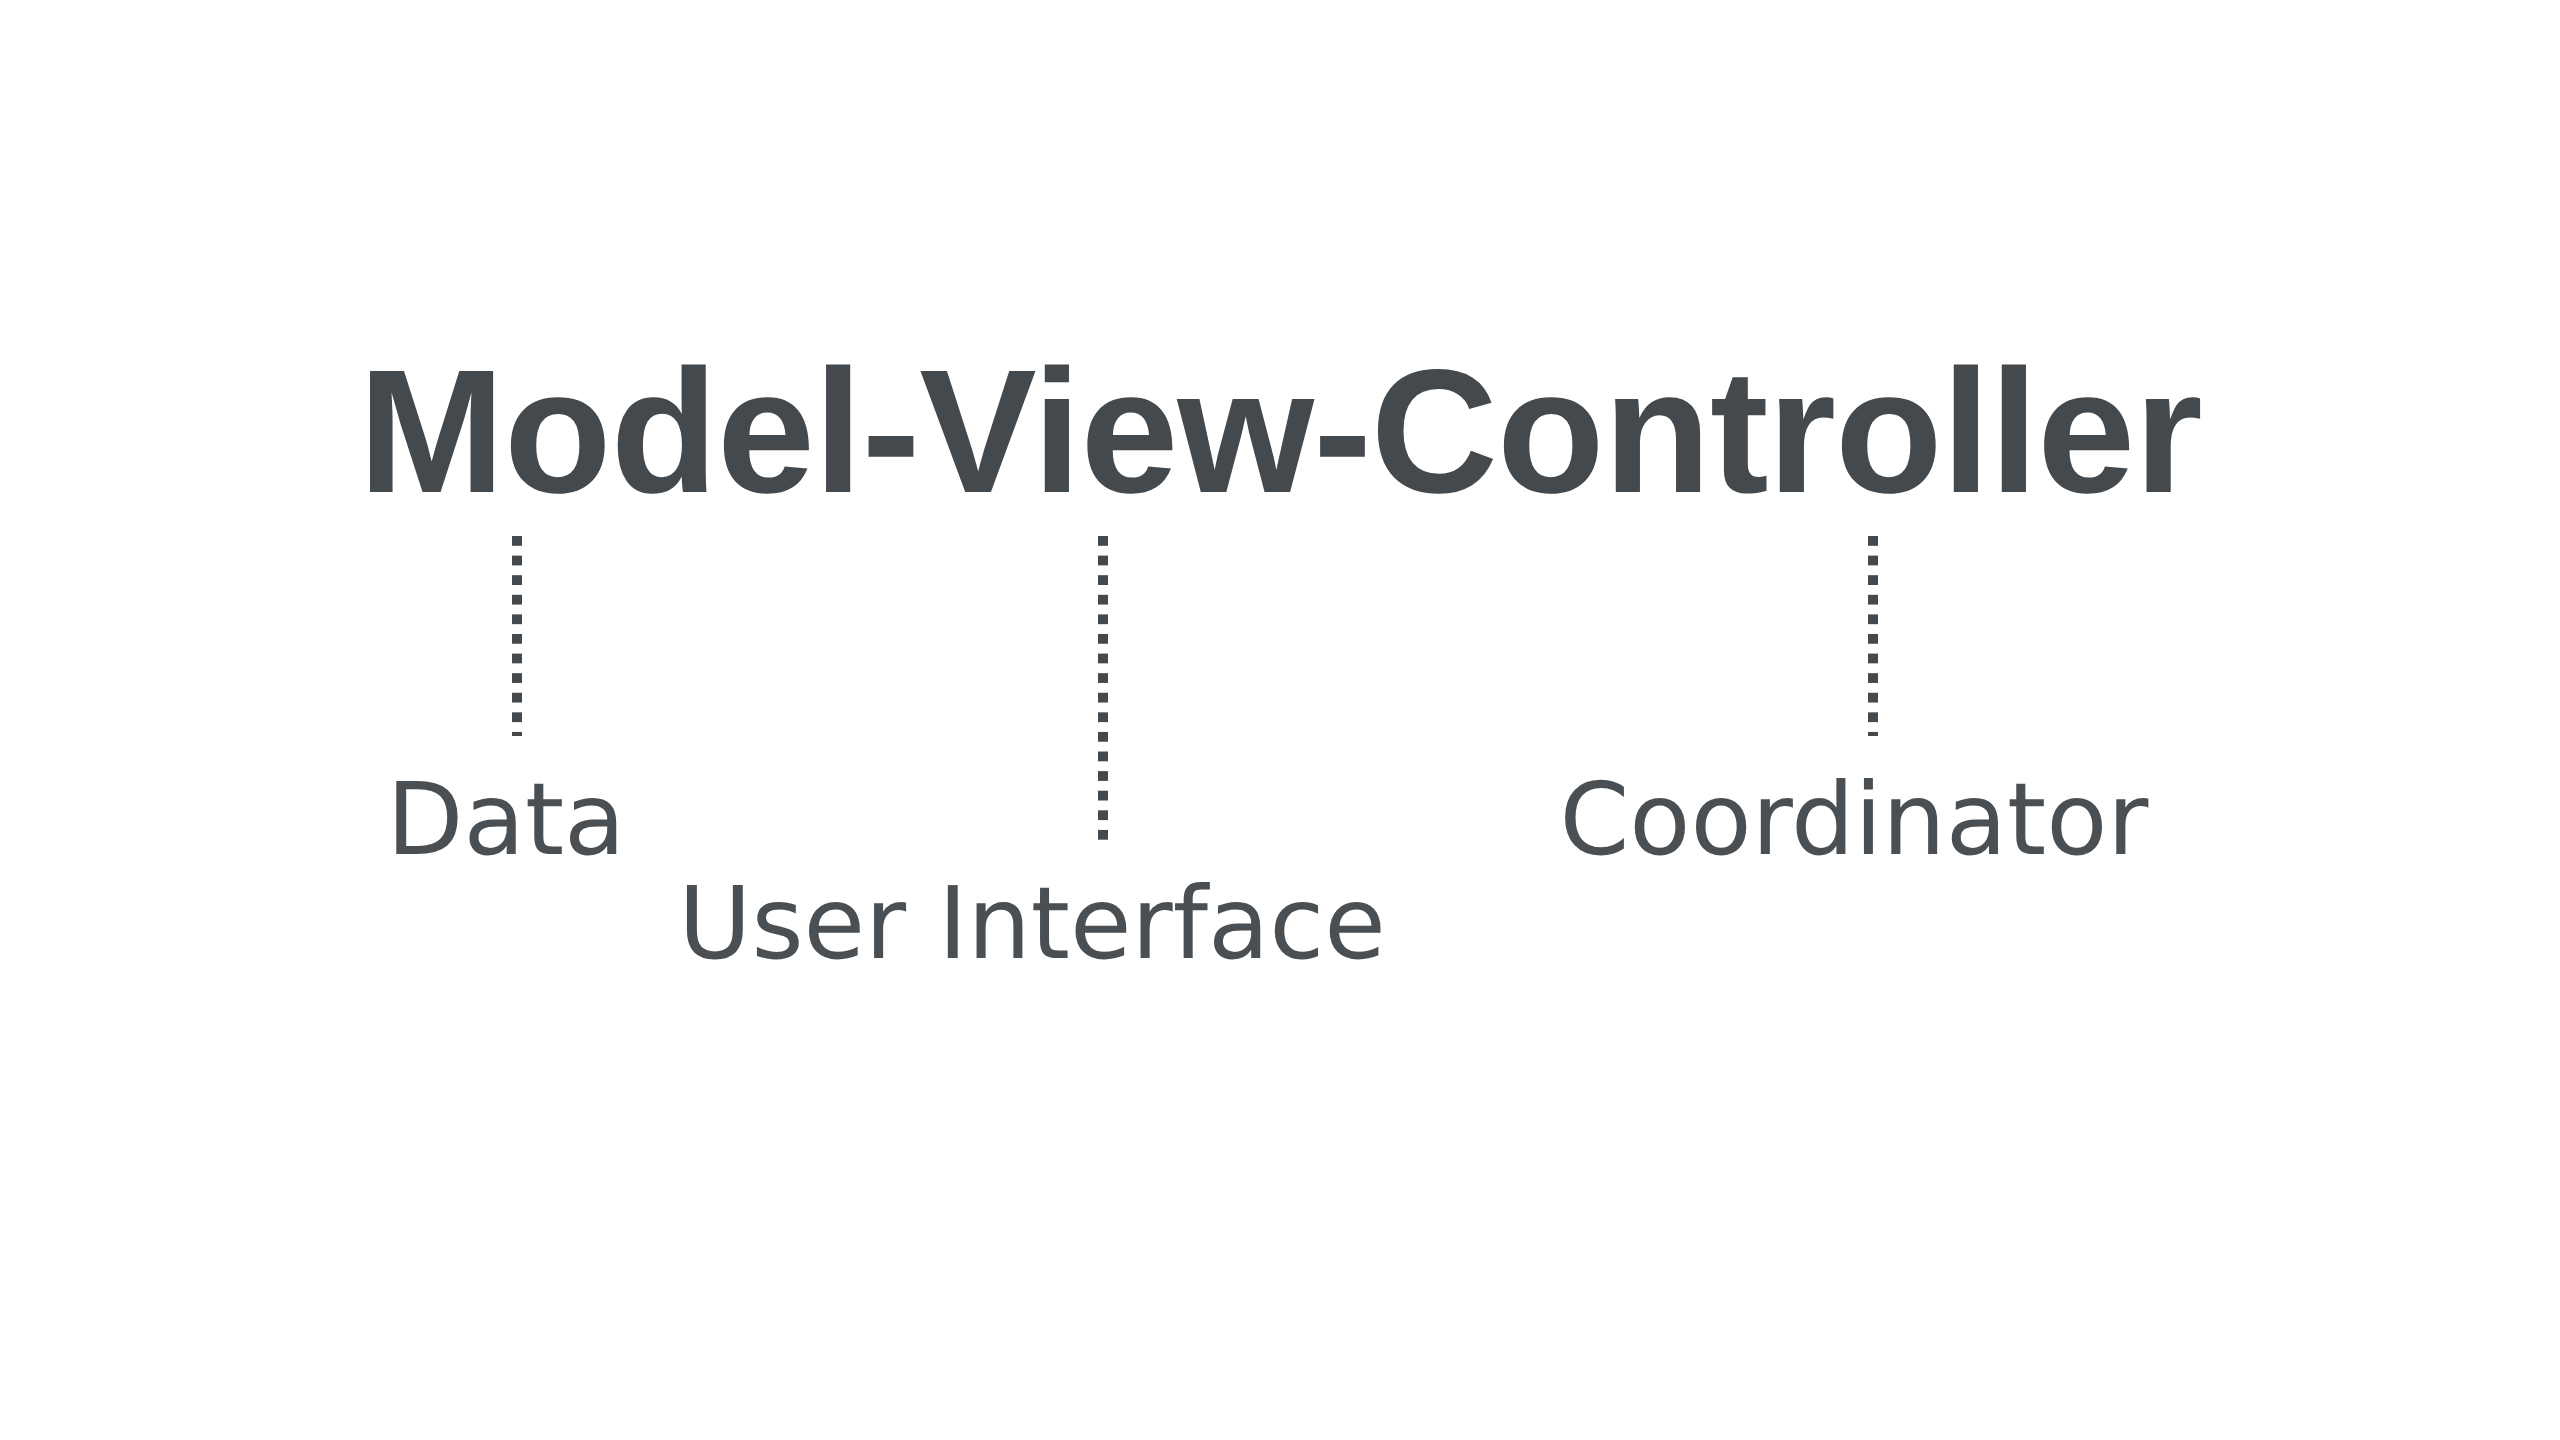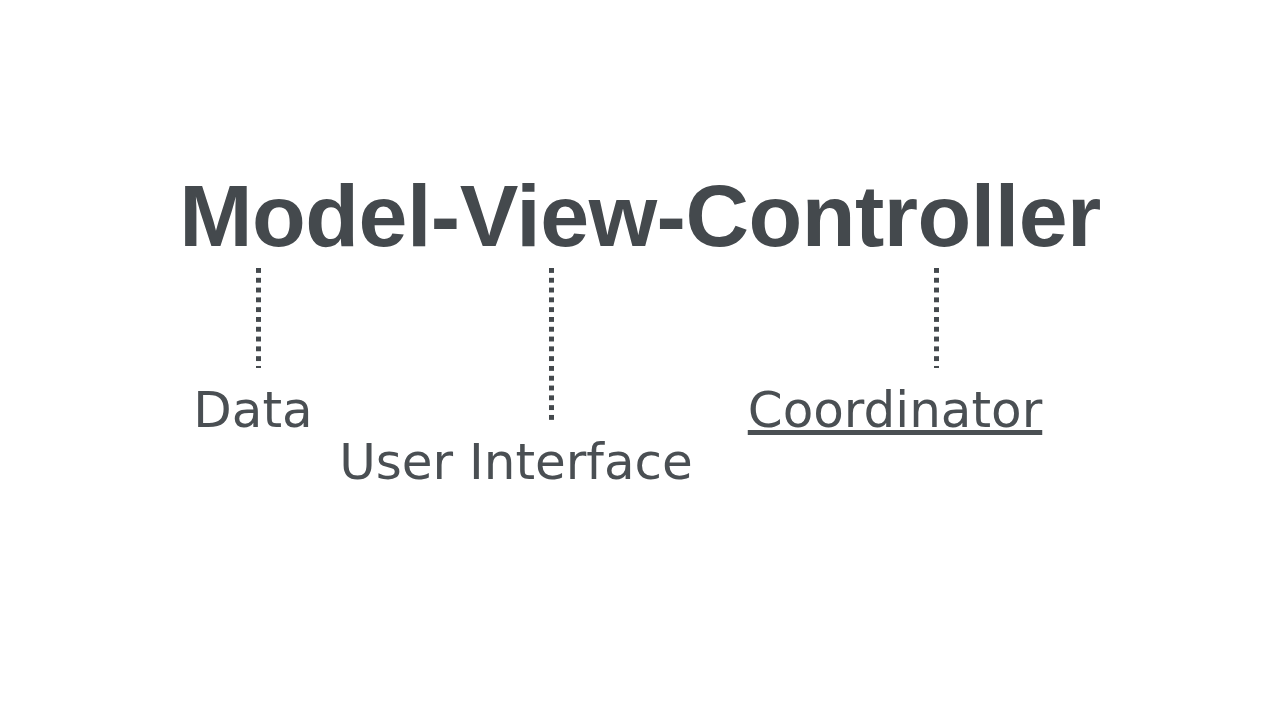--- a/index.html
+++ b/index.html
@@ -60,21 +60,21 @@
     font-family: "DejaVu Sans", sans-serif;
     font-weight: 400;
     font-size: 50px;
     line-height: 50px;
     color: #4a4f53;
     white-space: nowrap;
     transform: translateX(-50%);
   }
   .label-data      { left: 253px; top: 385px; }
   .label-ui        { left: 516px; top: 437px; }
-  .label-coord     { left: 895px; top: 385px; text-decoration: underline; }
+  .label-coord     { left: 927px; top: 385px; }
 </style>
 </head>
 <body>
 
 <div id="slide">
 
   <div class="title">Model-View-Controller</div>
 
   <div class="leader leader-model"></div>
   <div class="leader leader-view"></div>

